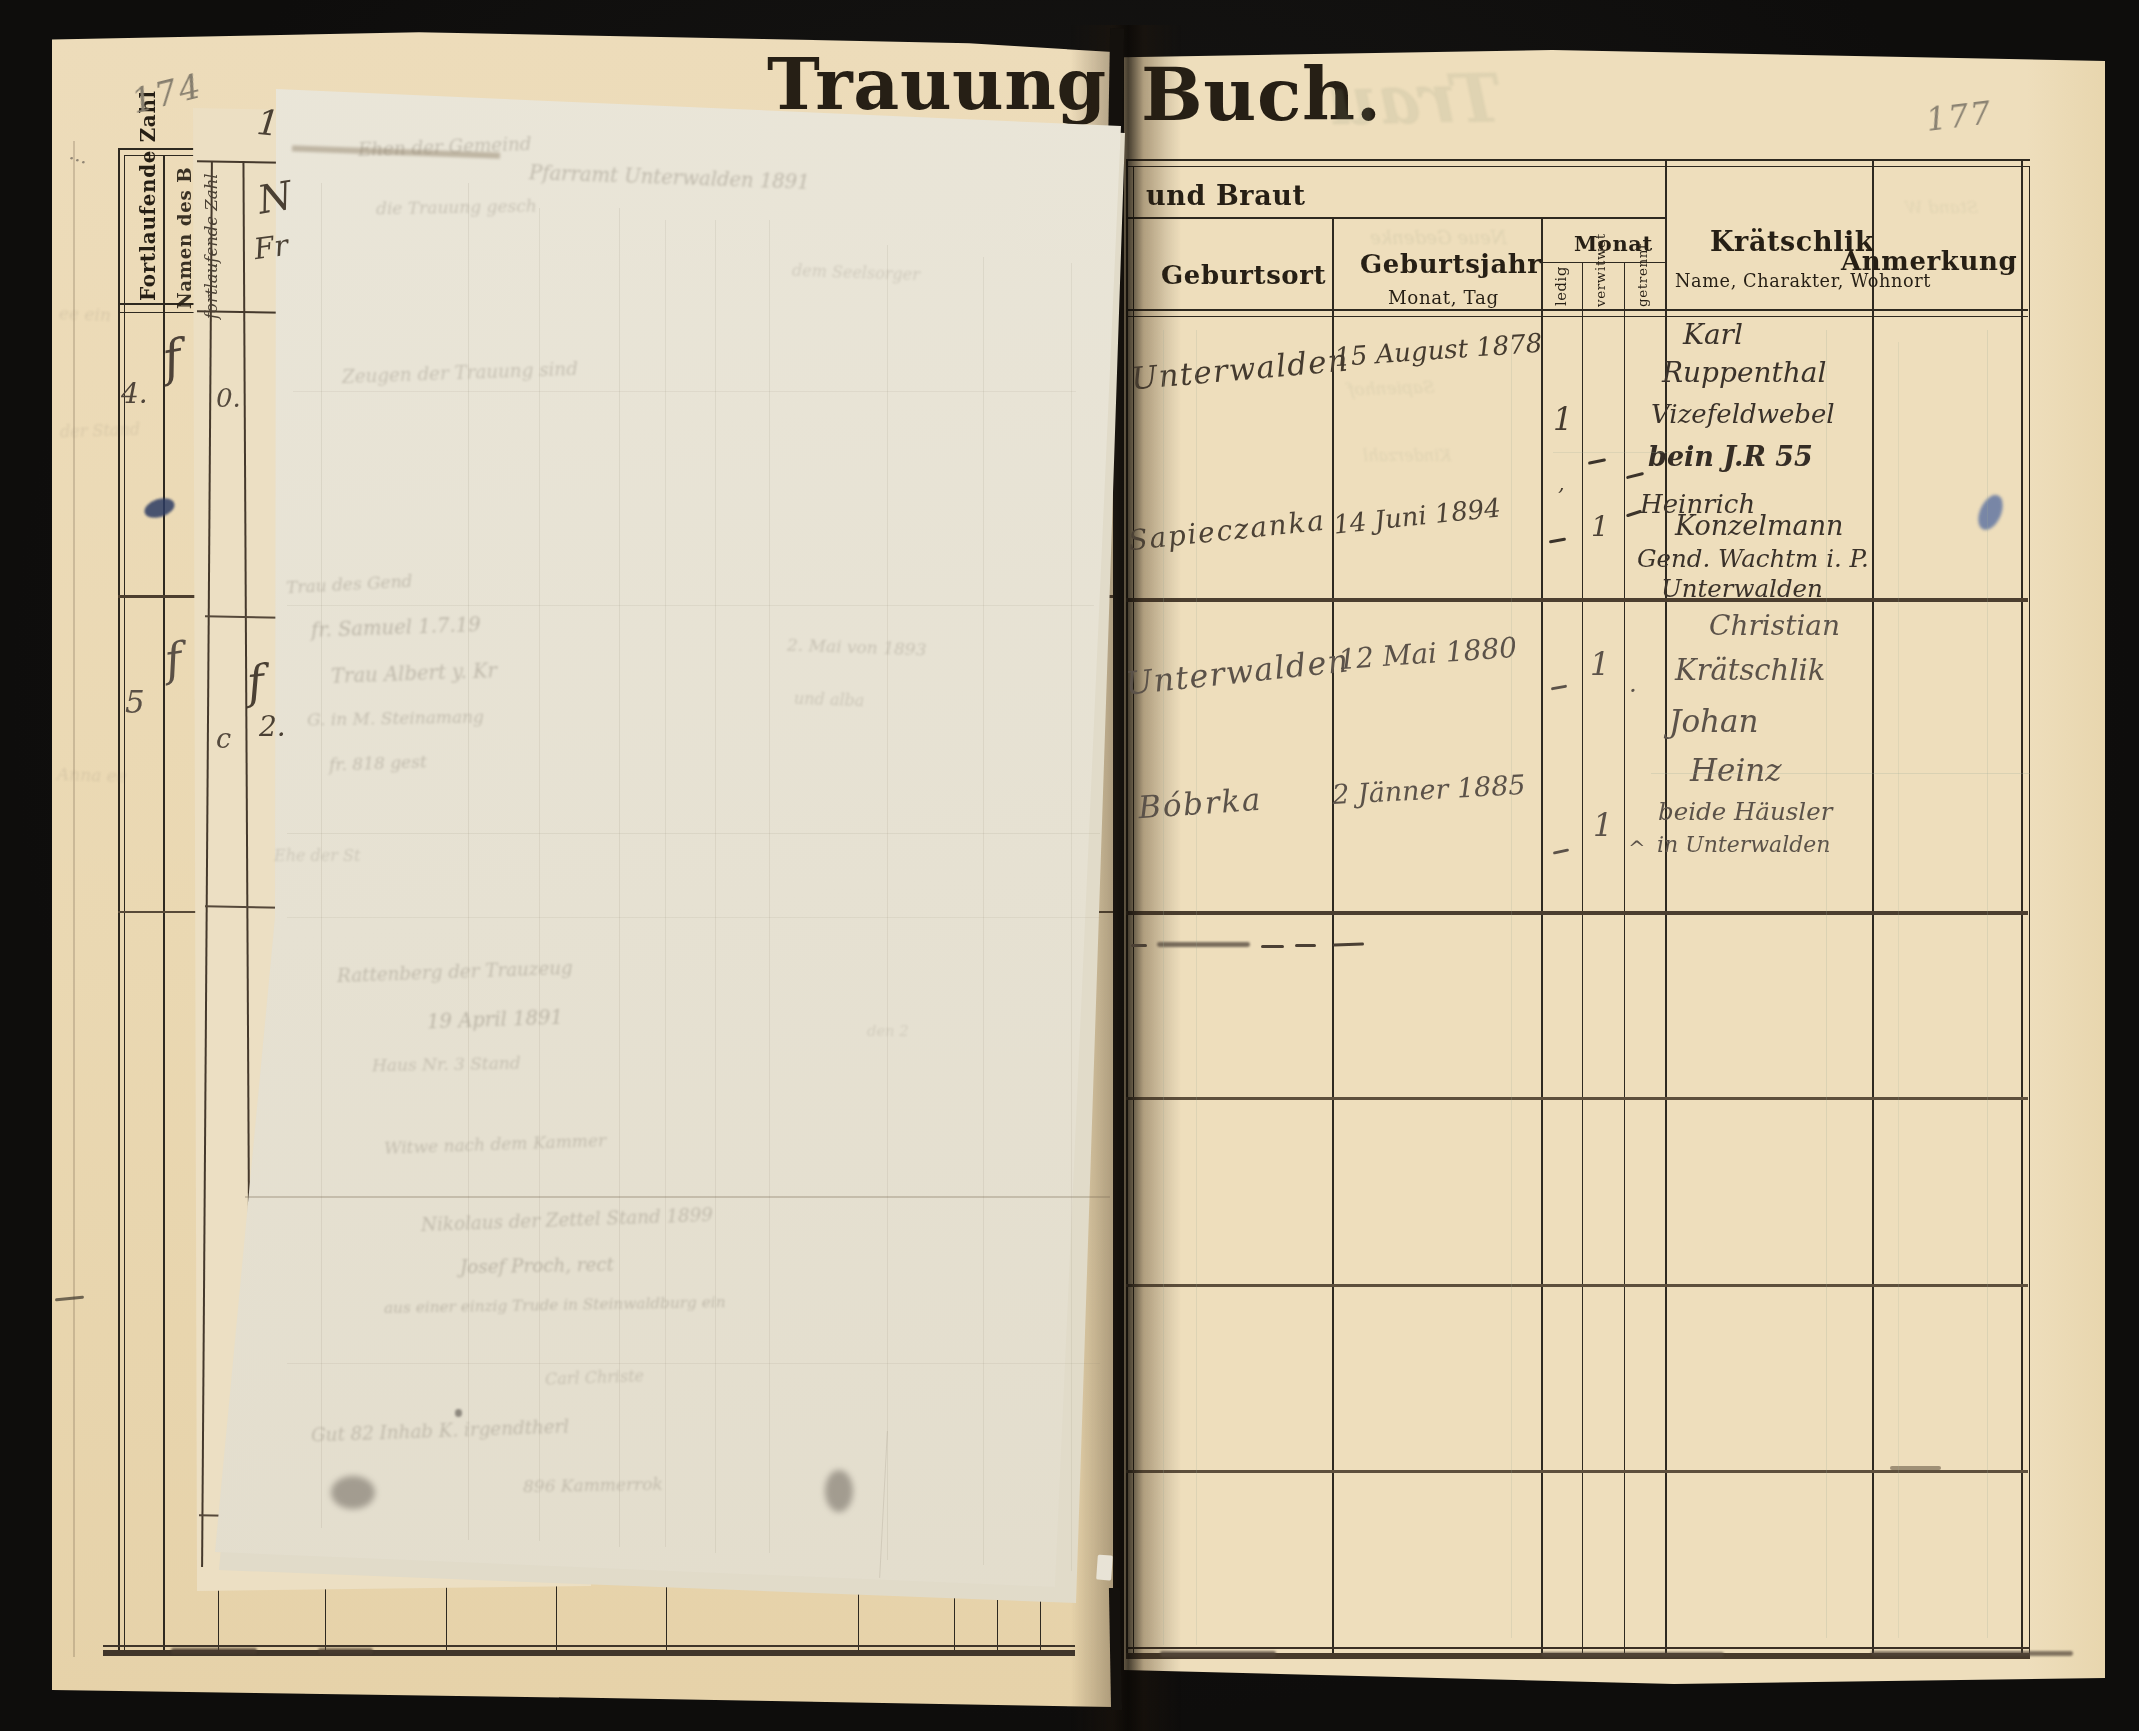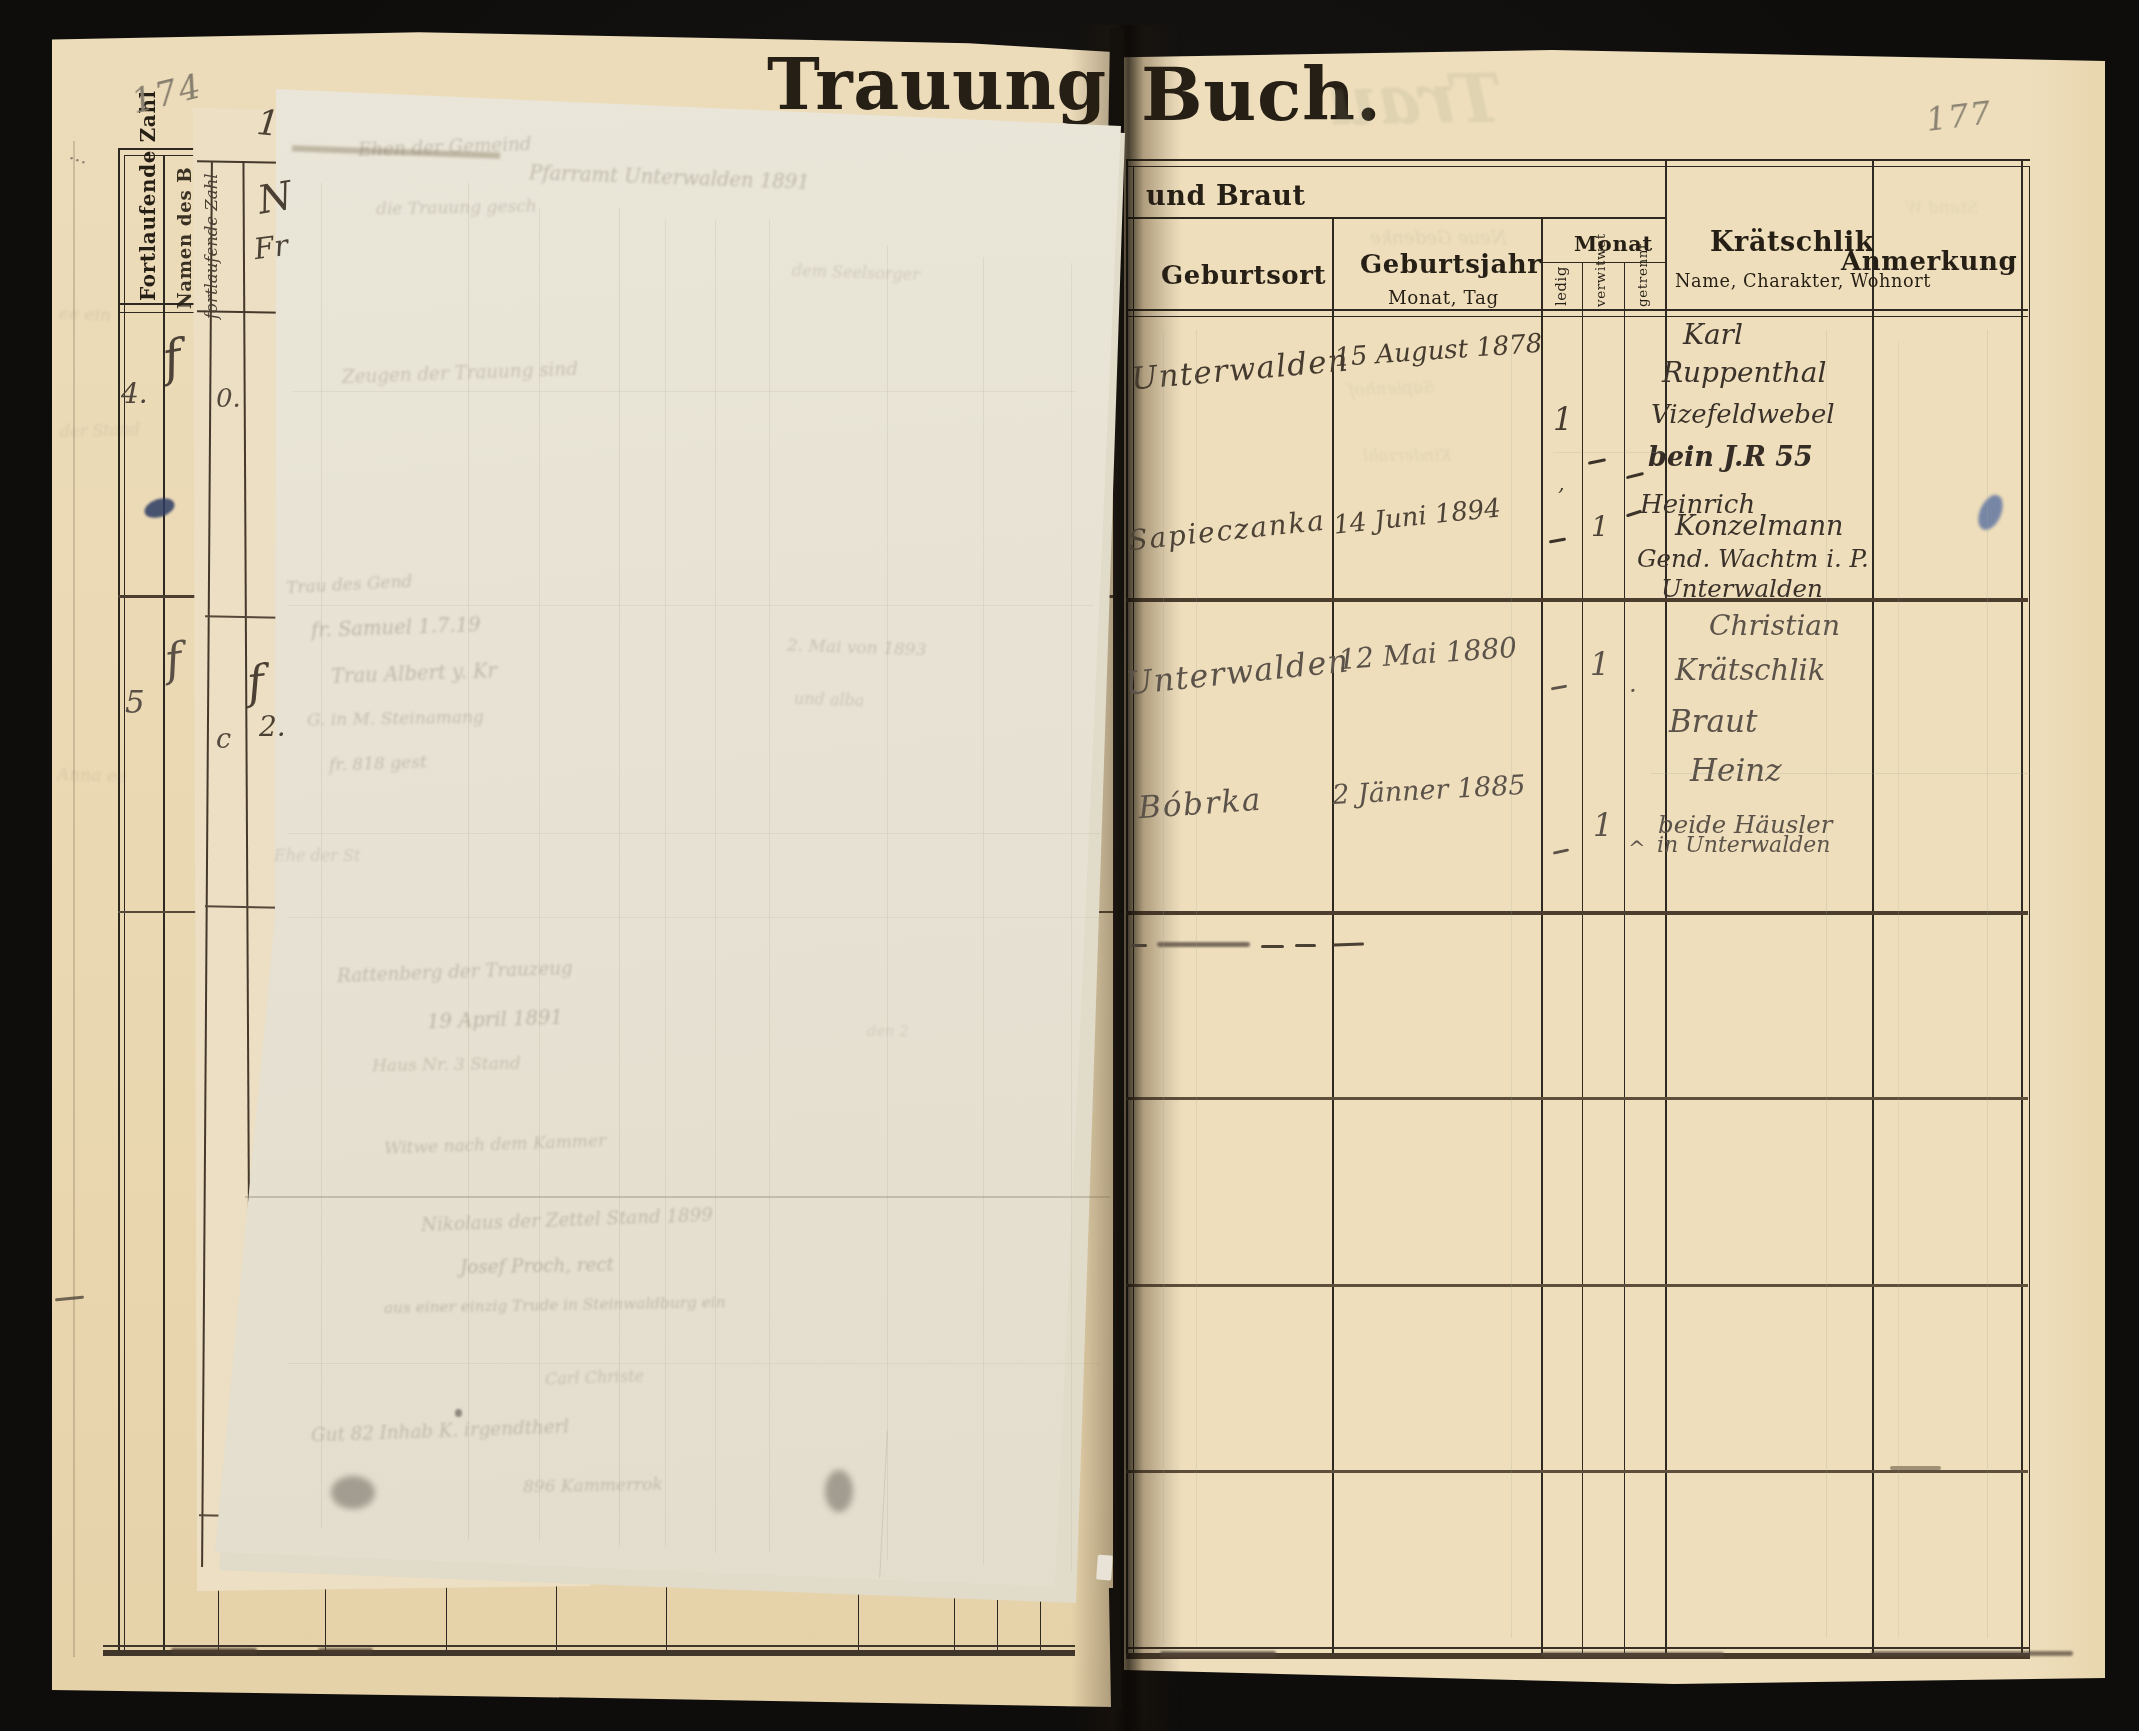--- a/index.html
+++ b/index.html
@@ -172,23 +172,23 @@
       <div class="scr stroke" style="left: 1551px; top: 686px; width: 16px; transform: rotate(-10deg); height: 3.1px; background: rgb(91, 82, 73);"></div>
       <div class="scr" style="left: 1590px; top: 646px; font-size: 31px; color: rgb(91, 82, 73);">1</div>
       <div class="scr" style="left: 1629px; top: 669px; font-size: 24.5px; color: rgb(91, 82, 73);">.</div>
       <div class="scr" style="left: 1138px; top: 785px; font-size: 31px; color: rgb(91, 82, 73); transform: rotate(-4deg); letter-spacing: 1.8px;">Bóbrka</div>
       <div class="scr" style="left: 1332px; top: 774px; font-size: 27px; color: rgb(91, 82, 73); transform: rotate(-3deg);">2 Jänner 1885</div>
       <div class="scr stroke" style="left: 1553px; top: 850px; width: 16px; transform: rotate(-12deg); height: 3.1px; background: rgb(91, 82, 73);"></div>
       <div class="scr" style="left: 1593px; top: 807px; font-size: 31px; color: rgb(91, 82, 73);">1</div>
       <div class="scr" style="left: 1628px; top: 836px; font-size: 21px; color: rgb(91, 82, 73);">^</div>
       <div class="scr" style="left: 1709px; top: 609px; font-size: 28px; color: rgb(91, 82, 73);">Christian</div>
       <div class="scr" style="left: 1675px; top: 653px; font-size: 29px; color: rgb(91, 82, 73);">Krätschlik</div>
-      <div class="scr" style="left: 1669px; top: 703px; font-size: 31px; color: rgb(91, 82, 73);">Braut</div>
+      <div class="scr" style="left: 1669px; top: 703px; font-size: 31px; color: rgb(91, 82, 73);">Johan</div>
       <div class="scr" style="left: 1690px; top: 752px; font-size: 31px; color: rgb(91, 82, 73);">Heinz</div>
-      <div class="scr" style="left: 1658px; top: 797px; font-size: 24.5px; color: rgb(91, 82, 73); margin-top: 13px;">beide Häusler</div>
+      <div class="scr" style="left: 1658px; top: 797px; font-size: 24.5px; color: rgb(91, 82, 73);">beide Häusler</div>
       <div class="scr" style="left: 1657px; top: 832px; font-size: 22px; color: rgb(91, 82, 73);">in Unterwalden</div>
       <div class="scr stroke" style="left: 1131px; top: 944px; width: 16px; height: 3.1px; background: rgb(75, 64, 52);"></div>
       <div class="scr stroke" style="left: 1157px; top: 942px; width: 93px; height: 4.9px; background: rgb(92, 80, 68); filter: blur(1.2px); opacity: 0.8;"></div>
       <div class="scr stroke" style="left: 1261px; top: 945px; width: 23px; height: 3.1px; background: rgb(75, 64, 52);"></div>
       <div class="scr stroke" style="left: 1295px; top: 944px; width: 21px; height: 3.1px; background: rgb(75, 64, 52);"></div>
       <div class="scr stroke" style="left: 1333px; top: 943px; width: 31px; height: 3.1px; transform: rotate(-2deg); background: rgb(75, 64, 52);"></div>
       <div class="scr blob" style="left: 1980px; top: 494px; width: 21px; height: 37px; background: rgb(80, 105, 159); transform: rotate(24deg); filter: blur(1.8px); opacity: 0.75;"></div>
       <div class="scr stroke" style="left: 1890px; top: 1466px; width: 51px; height: 3.7px; background: rgb(107, 92, 73); filter: blur(0.6px); opacity: 0.6;"></div>
       <div class="scr stroke" style="left: 1160px; top: 1651px; width: 116px; height: 5.5px; background: rgb(83, 70, 58); filter: blur(1.2px); opacity: 0.8;"></div>
       <div class="scr stroke" style="left: 1541px; top: 1652px; width: 183px; height: 4.9px; background: rgb(83, 70, 58); filter: blur(1.2px); opacity: 0.7;"></div>

